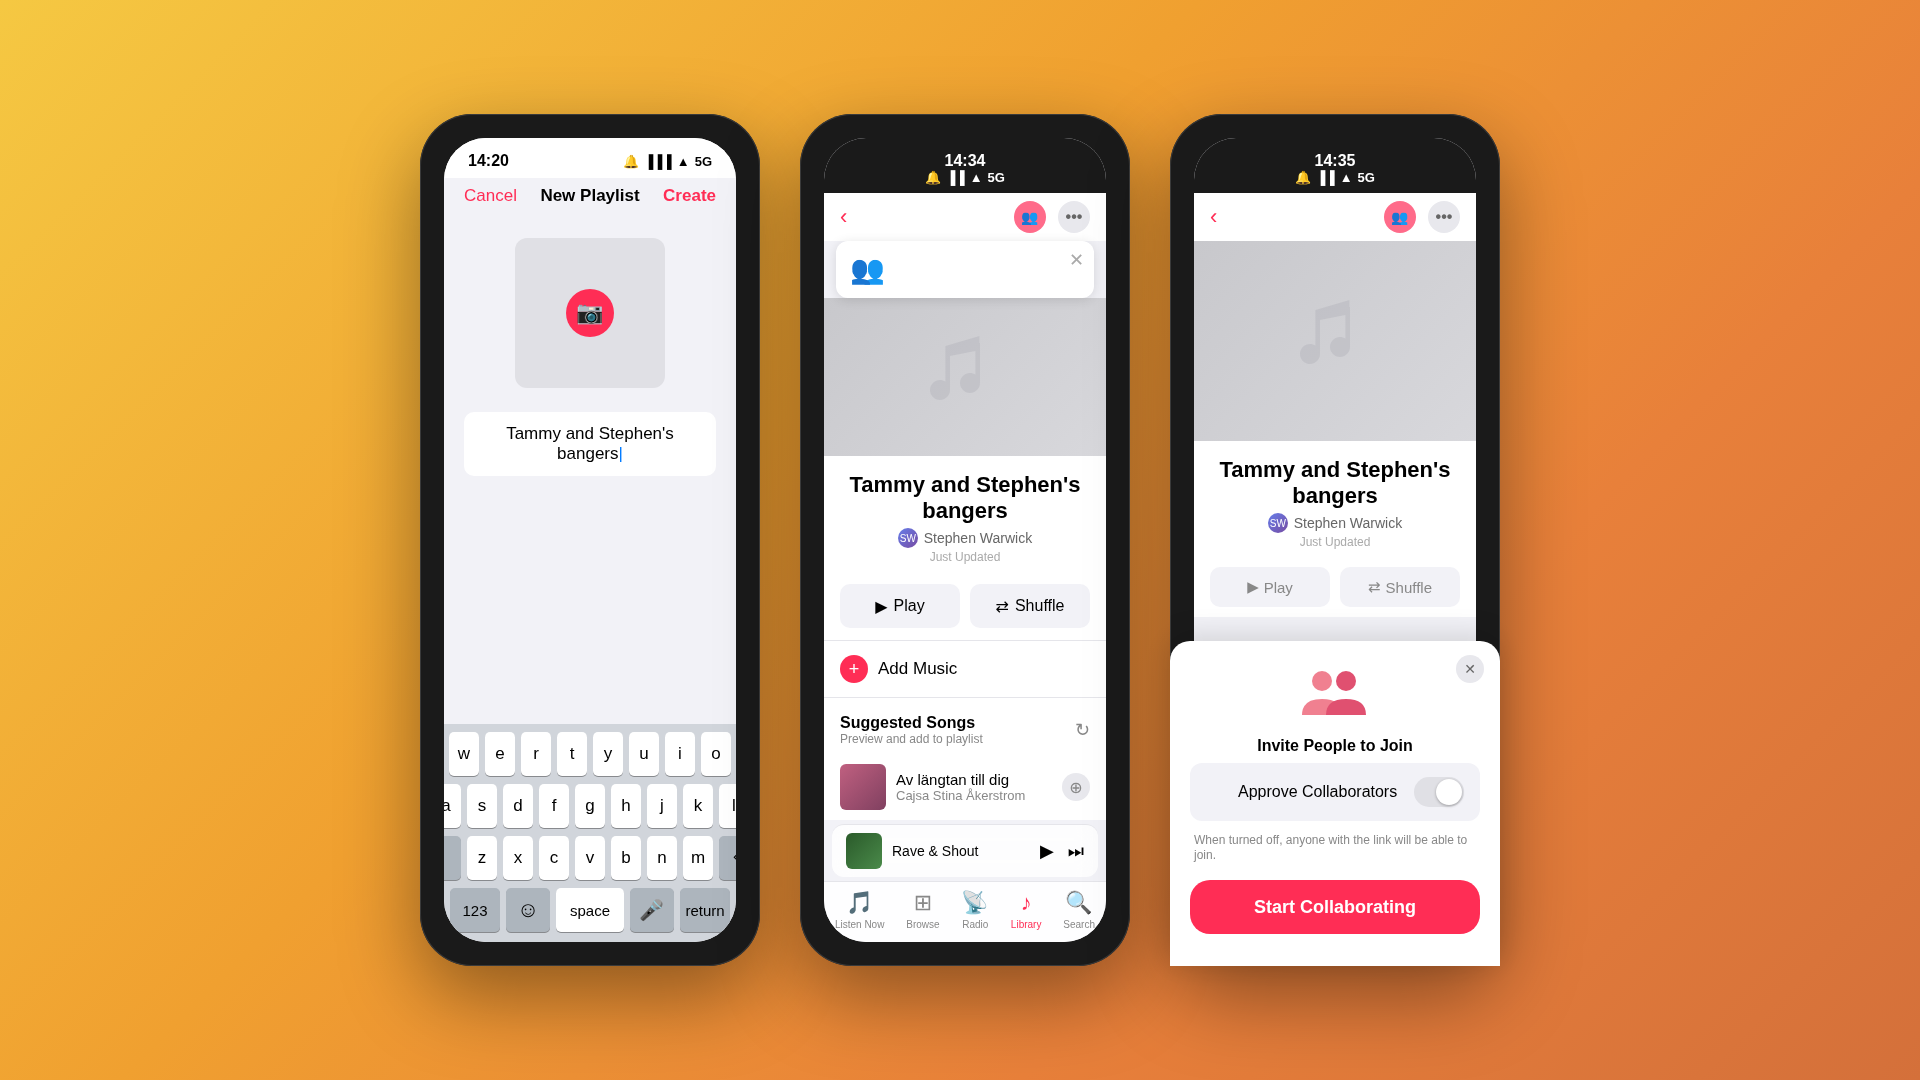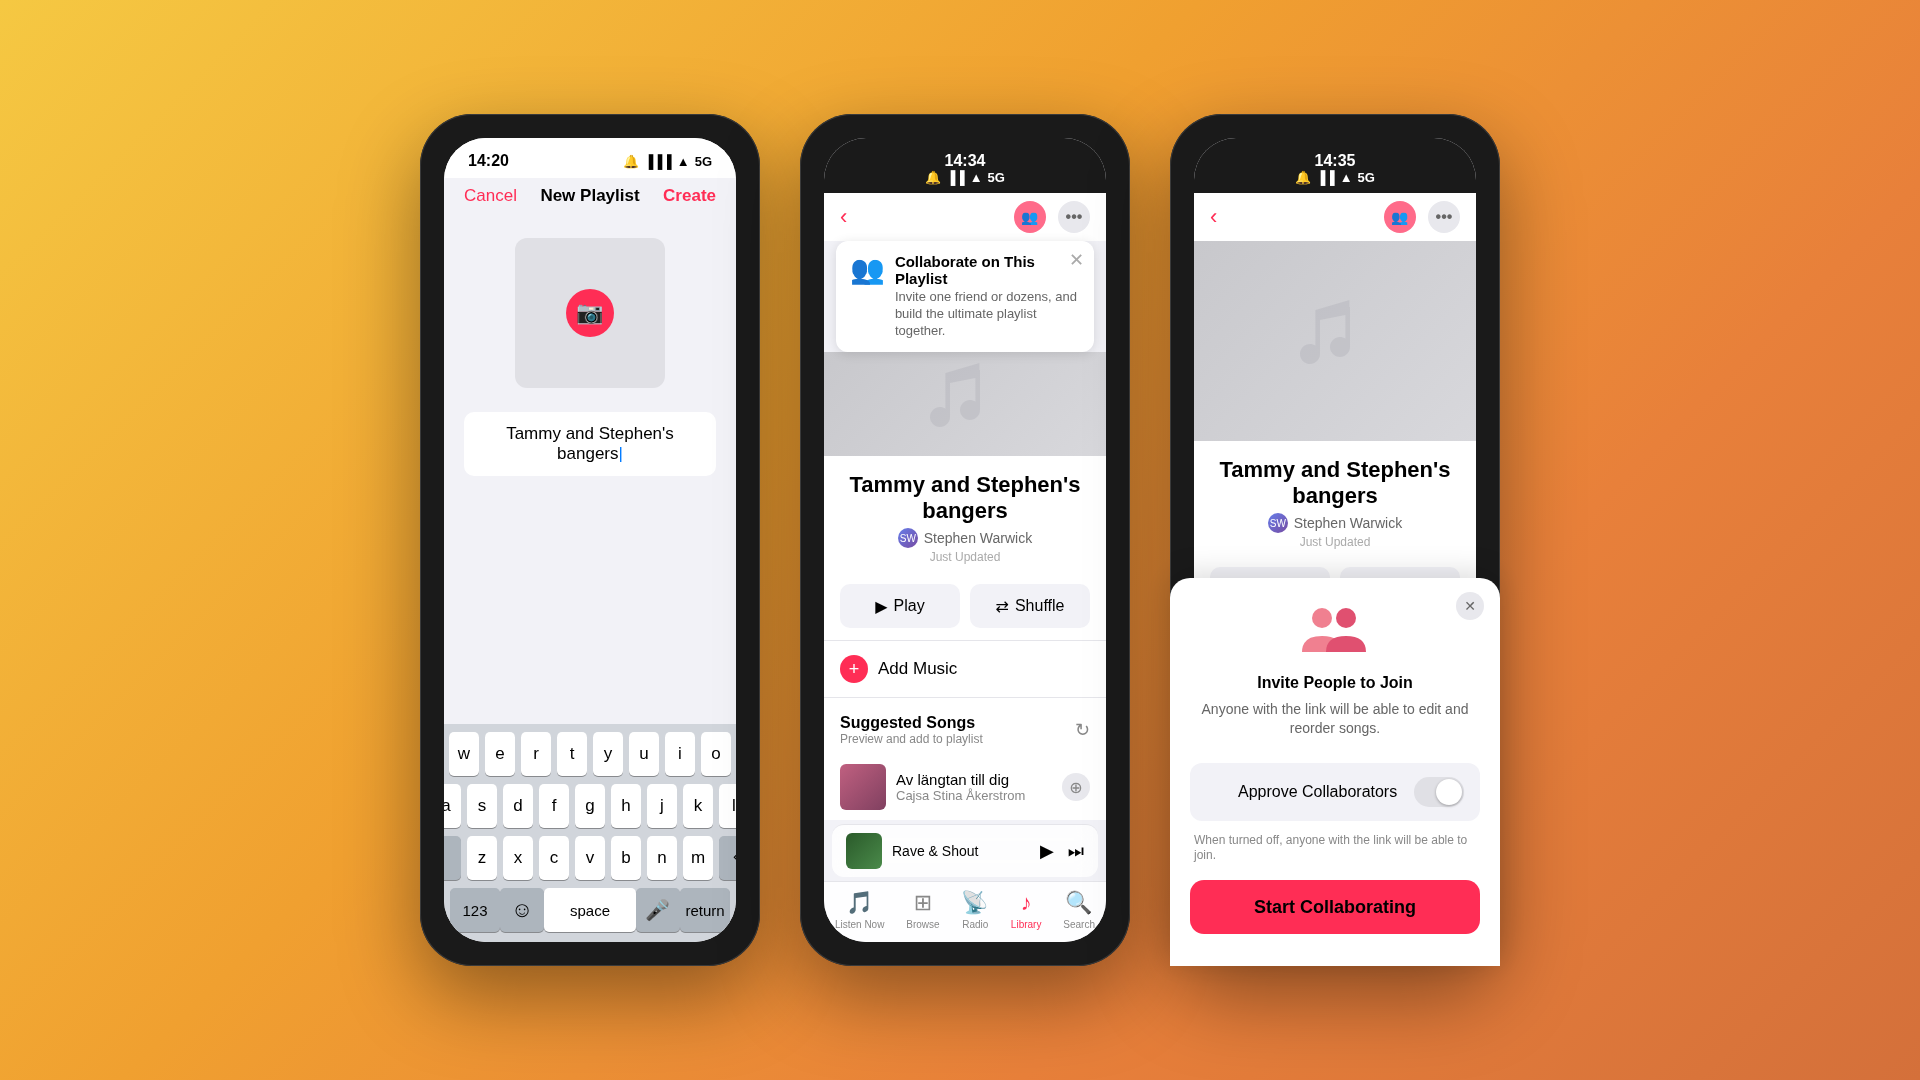--- a/index.html
+++ b/index.html
@@ -180,20 +180,21 @@
 
     .kb-key-space {
       flex: 4;
       max-width: 180px;
       font-size: 15px;
     }
 
     .kb-bottom-row {
       display: flex;
       justify-content: space-between;
+      gap: 6px;
       margin-bottom: 6px;
       padding: 0 2px;
     }
 
     .kb-emoji {
       background: #adb5bd;
       border-radius: 5px;
       width: 44px;
       height: 44px;
       display: flex;
@@ -629,22 +630,22 @@
 
     .approve-hint {
       font-size: 12px;
       color: #888;
       padding: 4px 4px 16px;
       line-height: 1.3;
     }
 
     .start-collab-btn {
       background: #ff2d55;
-      color: #000000;
-      border-radius: 14px;
+      color: #ffffff;
+      border-radius: 20px;
       height: 54px;
       display: flex;
       align-items: center;
       justify-content: center;
       font-size: 18px;
       font-weight: 600;
       width: 100%;
     }
 
     .playlist-art-3 {
@@ -805,24 +806,20 @@
       <div class="topbar-icons">
         <div class="collab-icon">
           <span>👥</span>
         </div>
         <div class="ellipsis-btn">•••</div>
       </div>
     </div>
 
     <div class="collaborate-banner">
       <div class="banner-icon">👥</div>
-      <div>
-        <div class="banner-text-title">Collaborate on This Playlist</div>
-        <div class="banner-text-sub">Invite one friend or dozens, and build the ultimate playlist together.</div>
-      </div>
       <span class="banner-close">✕</span>
     </div>
 
     <div class="playlist-art">
       <div class="music-note-placeholder">
         <svg class="music-note-svg" viewBox="0 0 80 80" fill="#b0b0b8">
           <path d="M55 8v40c0 5.5-4.5 10-10 10s-10-4.5-10-10 4.5-10 10-10c2 0 3.8.6 5.4 1.5V16L25 21v34c0 5.5-4.5 10-10 10S5 60.5 5 55s4.5-10 10-10c2 0 3.8.6 5.4 1.5V11l34-10v7z"></path>
         </svg>
       </div>
     </div>
@@ -966,21 +963,20 @@
 
           <circle cx="22" cy="16" r="10" fill="#f08090"></circle>
           <path d="M2 50 Q2 34 22 34 Q42 34 42 50" fill="#f08090"></path>
 
           <circle cx="46" cy="16" r="10" fill="#e05070"></circle>
           <path d="M26 50 Q26 34 46 34 Q66 34 66 50" fill="#e05070"></path>
         </svg>
       </div>
 
       <div class="invite-title">Invite People to Join</div>
-      <div class="invite-sub">Anyone with the link will be able to edit and reorder songs.</div>
 
       <div class="approve-toggle-row">
         <span class="approve-label">Approve Collaborators</span>
         <div class="toggle">
           <div class="toggle-knob"></div>
         </div>
       </div>
 
       <div class="approve-hint">When turned off, anyone with the link will be able to join.</div>
 

